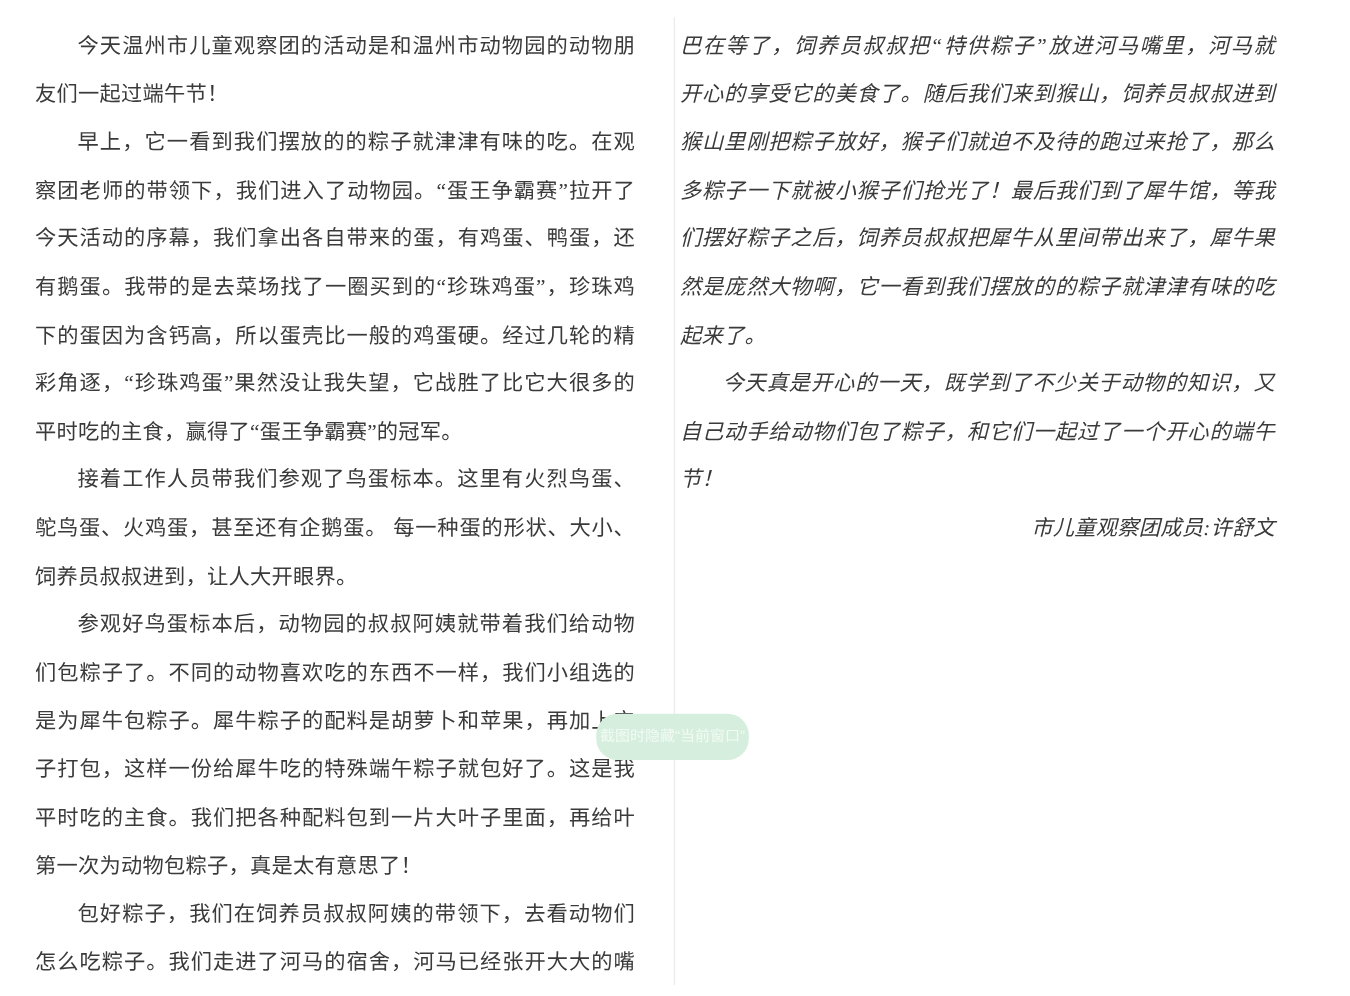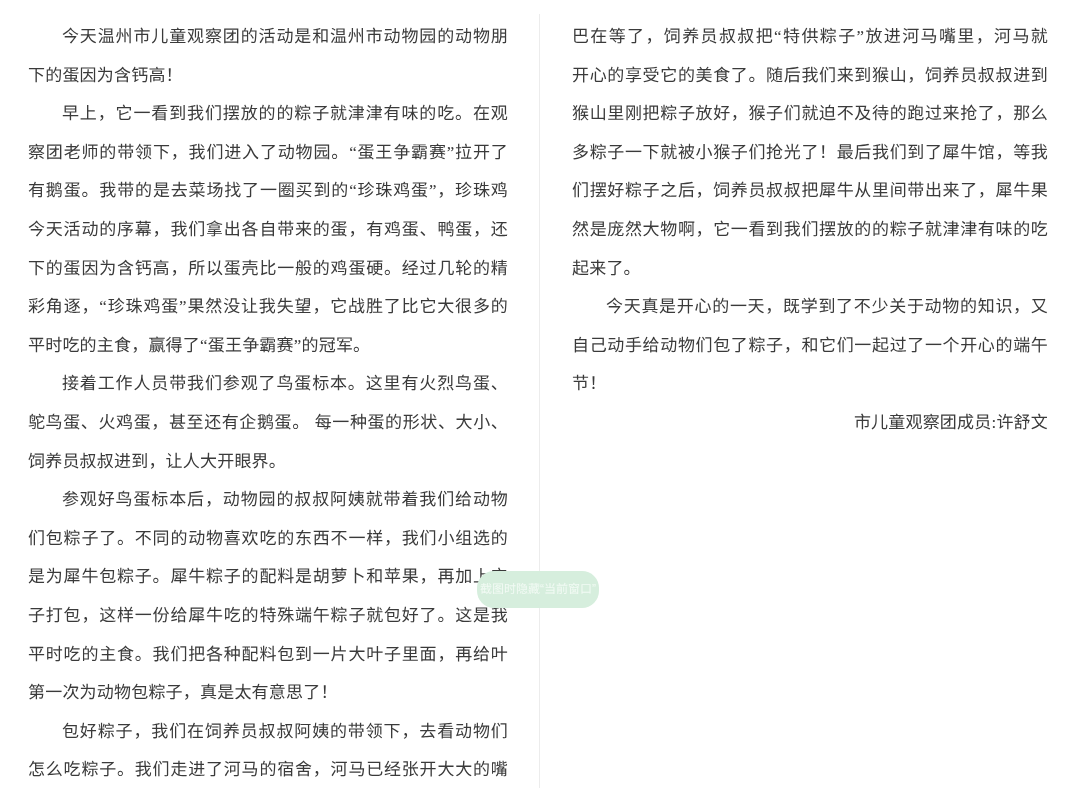--- a/index.html
+++ b/index.html
@@ -18,21 +18,21 @@
     background: var(--page-bg);
     overflow: hidden;
     font-family: "Liberation Serif", "DejaVu Serif", serif;
     color: var(--text-color);
   }
   .text-column {
     position: absolute;
     top: 18px;
   }
   .col-left  { left: 28px;  width: 480px; }
-  .col-right { left: 572px; width: 476px; }
+  .col-right { left: 544px; width: 476px; font-style: italic; }
   .line {
     height: 38.6px;
     line-height: 38.6px;
     font-size: 17px;
     letter-spacing: 0.2px;
     white-space: normal;
     overflow: visible;
   }
   .line.full {
     text-align: justify;
@@ -67,25 +67,25 @@
     margin-top: 12px;
   }
 </style>
 </head>
 <body>
 
 <div class="page">
 
   <div class="text-column col-left">
       <div class="line full indent">今天温州市儿童观察团的活动是和温州市动物园的动物朋</div>
-      <div class="line">下的蛋因为含钙高！</div>
+      <div class="line">友们一起过端午节！</div>
       <div class="line full indent">早上，它一看到我们摆放的的粽子就津津有味的吃。在观</div>
       <div class="line full">察团老师的带领下，我们进入了动物园。“蛋王争霸赛”拉开了</div>
+      <div class="line full">今天活动的序幕，我们拿出各自带来的蛋，有鸡蛋、鸭蛋，还</div>
       <div class="line full">有鹅蛋。我带的是去菜场找了一圈买到的“珍珠鸡蛋”，珍珠鸡</div>
-      <div class="line full">今天活动的序幕，我们拿出各自带来的蛋，有鸡蛋、鸭蛋，还</div>
       <div class="line full">下的蛋因为含钙高，所以蛋壳比一般的鸡蛋硬。经过几轮的精</div>
       <div class="line full">彩角逐，“珍珠鸡蛋”果然没让我失望，它战胜了比它大很多的</div>
       <div class="line">平时吃的主食，赢得了“蛋王争霸赛”的冠军。</div>
       <div class="line full indent">接着工作人员带我们参观了鸟蛋标本。这里有火烈鸟蛋、</div>
       <div class="line full">鸵鸟蛋、火鸡蛋，甚至还有企鹅蛋。 每一种蛋的形状、大小、</div>
       <div class="line">饲养员叔叔进到，让人大开眼界。</div>
       <div class="line full indent">参观好鸟蛋标本后，动物园的叔叔阿姨就带着我们给动物</div>
       <div class="line full">们包粽子了。不同的动物喜欢吃的东西不一样，我们小组选的</div>
       <div class="line full">是为犀牛包粽子。犀牛粽子的配料是胡萝卜和苹果，再加上它</div>
       <div class="line full">子打包，这样一份给犀牛吃的特殊端午粽子就包好了。这是我</div>

